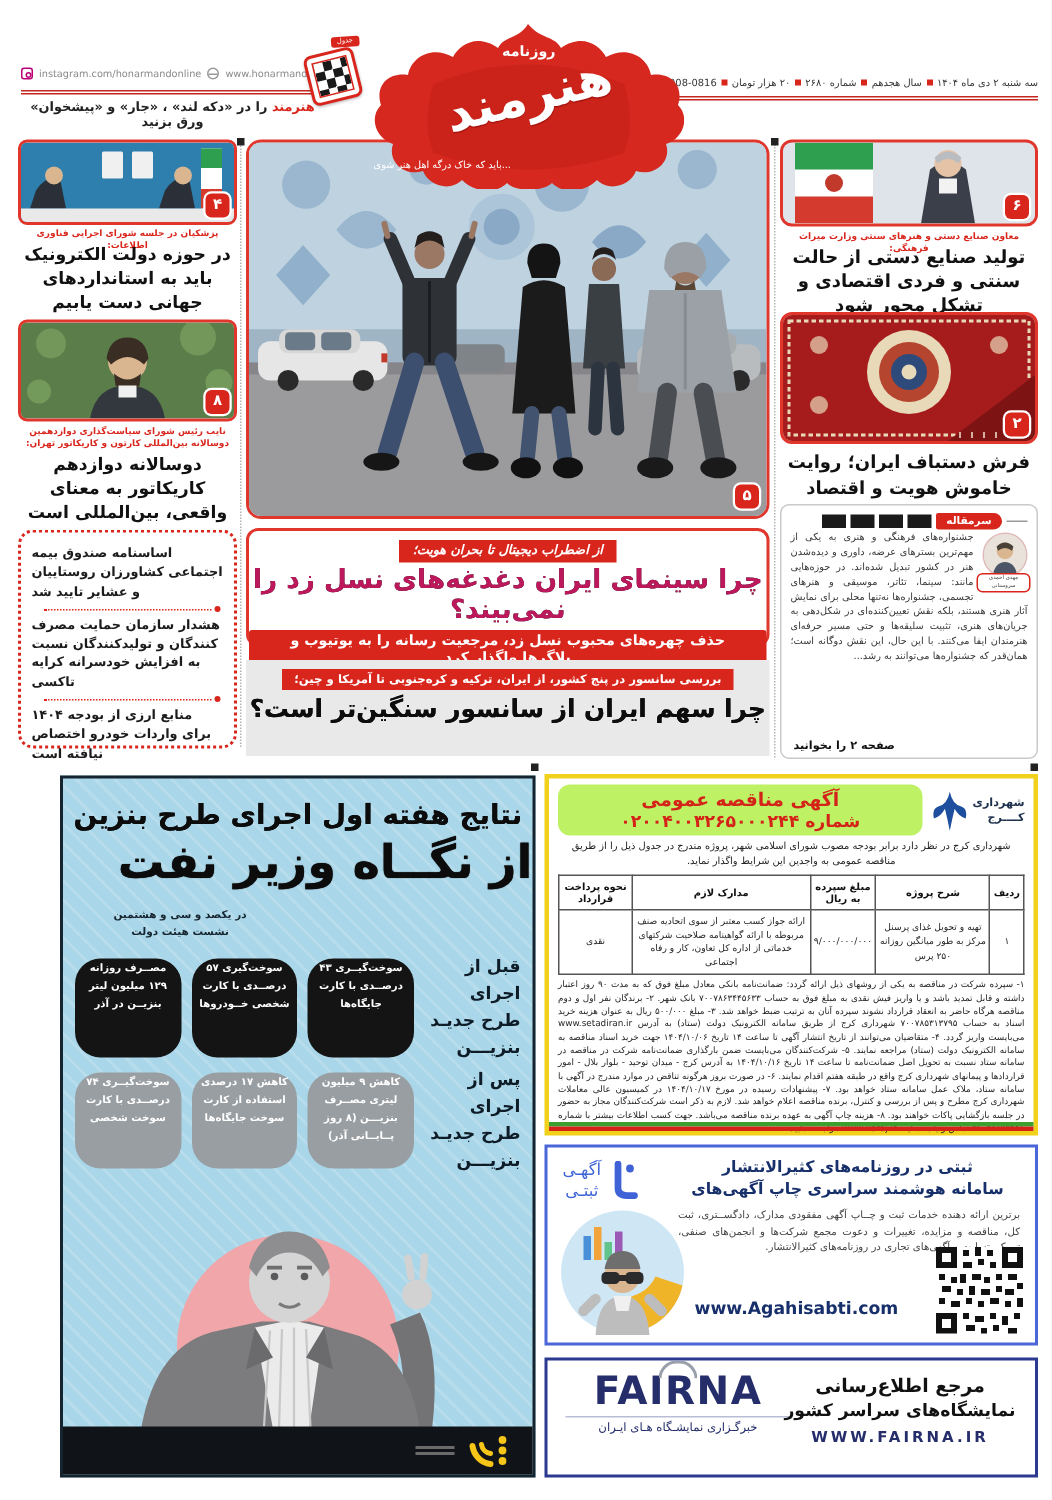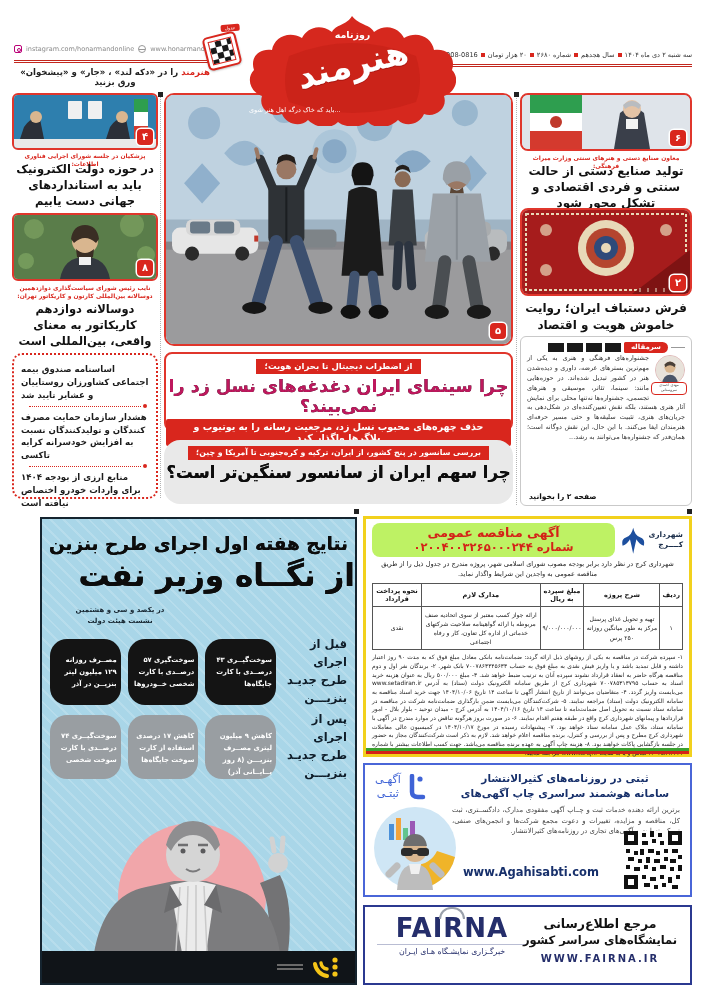--- a/index.html
+++ b/index.html
@@ -59,42 +59,42 @@
   .ed-sq { width:16px; height:9px; background:#1a1a1a; }
   .ed-title { text-align:center; font-size:10.5px; font-weight:bold; color:#111; line-height:1.35; margin:3px 0 2px; }
   .ed-body { font-size:6.5px; line-height:1.52; color:#333; text-align:justify; }
   .ed-avatar { float:right; width:32px; height:40px; margin:1px 0 2px 4px; position:relative; }
   .ed-avatar .ph { width:30px; height:30px; border-radius:50%; border:1px solid #e0b9b9; overflow:hidden; background:#e8e2da; }
   .ed-avatar .nm { position:absolute; bottom:0; left:-2px; right:-2px; border:1px solid #d9261d; border-radius:4px; background:#fff; color:#444; font-size:3.6px; text-align:center; line-height:1.6; }
   .ed-footer { position:absolute; bottom:4px; left:8px; font-size:7.5px; font-weight:bold; color:#111; }
 
   
   .lead-box { position:absolute; left:0; right:0; top:259px; height:79px; border:2.5px solid #e0362c; border-radius:8px; text-align:center; background:#fff; }
-  .lead-kicker { display:inline-block; background:#d9261d; color:#fff; font-size:8.5px; font-weight:bold; padding:2px 9px 3px; margin-top:4px; }
+  .lead-kicker { display:inline-block; background:#d9261d; color:#fff; font-size:8.5px; font-weight:bold; padding:2px 9px 3px; margin-top:4px;font-style:italic; }
   .lead-headline { font-size:17.5px; font-weight:bold; color:#be185d; margin:2px 0 3px; text-shadow:0 0 .4px #0d0d0d; }
   .lead-subhead { display:inline-block; background:#d9261d; color:#fff; font-size:9.5px; font-weight:bold; padding:2px 10px 3px; border-radius:2px; }
-  .second-box { position:absolute; left:0; right:0; top:347px; height:64px; background:#e9e9e9; border-radius:16px; text-align:center; }
+  .second-box { position:absolute; left:0; right:0; top:347px; height:64px; background:#e9e9e9; border-radius:0; text-align:center; }
   .second-kicker { display:inline-block; background:#d9261d; color:#fff; font-size:7.8px; font-weight:bold; padding:2px 8px 3px; margin-top:6px; }
   .second-headline { font-size:16.5px; font-weight:bold; color:#0d0d0d; margin-top:3px; text-shadow:0 0 .4px #0d0d0d; }
 
   
   .briefs { position:absolute; left:0; right:0; top:260px; height:146px; border:2px dotted #d9261d; border-radius:10px; padding:5px 7px; }
   .brief-item { font-size:8.6px; font-weight:bold; color:#1c1c1c; text-align:left; line-height:1.5; padding:3px 0; }
   .brief-sep { border-top:1.5px dotted #d9261d; position:relative; margin:1px 8px; }
   .brief-sep::before { content:""; position:absolute; right:-6px; top:-3px; width:4px; height:4px; background:#d9261d; border-radius:50%; }
 
   
   #fuel { position:absolute; left:40px; top:517px; width:317px; height:468px; background:#a9d6e8; border:2px solid #15242f;
     background-image: repeating-linear-gradient(45deg, rgba(255,255,255,.16) 0 2px, transparent 2px 9px); }
   .fuel-title { position:absolute; top:14px; left:0; right:0; text-align:center; font-size:18.5px; font-weight:bold; color:#0c0c0c; text-shadow:0 0 .4px #0c0c0c; }
   .fuel-big { position:absolute; top:38px; left:0; right:0; text-align:right; font-size:31px; font-weight:bold; color:#0c0c0c; text-shadow:0 0 .6px #0c0c0c; }
   .fuel-sub { position:absolute; top:86px; left:26px; width:104px; text-align:center; font-size:7px; font-weight:bold; color:#15242f; line-height:1.5; }
   .fuel-row { position:absolute; left:8px; right:8px; display:flex; align-items:stretch; gap:7px; }
   .fuel-label { width:64px; font-size:11.5px; font-weight:bold; color:#0e1c28; text-align:right; line-height:1.55; align-self:center; }
-  .fuel-box { flex:1; border-radius:17px; color:#fff; font-size:6.8px; font-weight:bold; line-height:1.75; padding:16px 4px; }
+  .fuel-box { flex:1; border-radius:17px; color:#fff; font-size:6.8px; font-weight:bold; text-align:center; line-height:1.75; padding:1px 4px; }
   .fuel-box.black { background:#141414; }
   .fuel-box.gray { background:#999ea2; }
   #fuel-row1 { top:120px; height:66px; }
   #fuel-row2 { top:196px; height:64px; }
   .fuel-photo { position:absolute; left:0; right:0; top:266px; height:168px; }
   .fuel-photo svg { width:100%; height:100%; display:block; }
   .fuel-footer { position:absolute; left:0; right:0; bottom:0; height:32px; background:#101418; display:flex; align-items:center; padding:0 12px; gap:6px; }
   .ff-lines i { display:block; width:26px; height:2px; background:#6a6a6a; margin:2px 0; }
 
   

